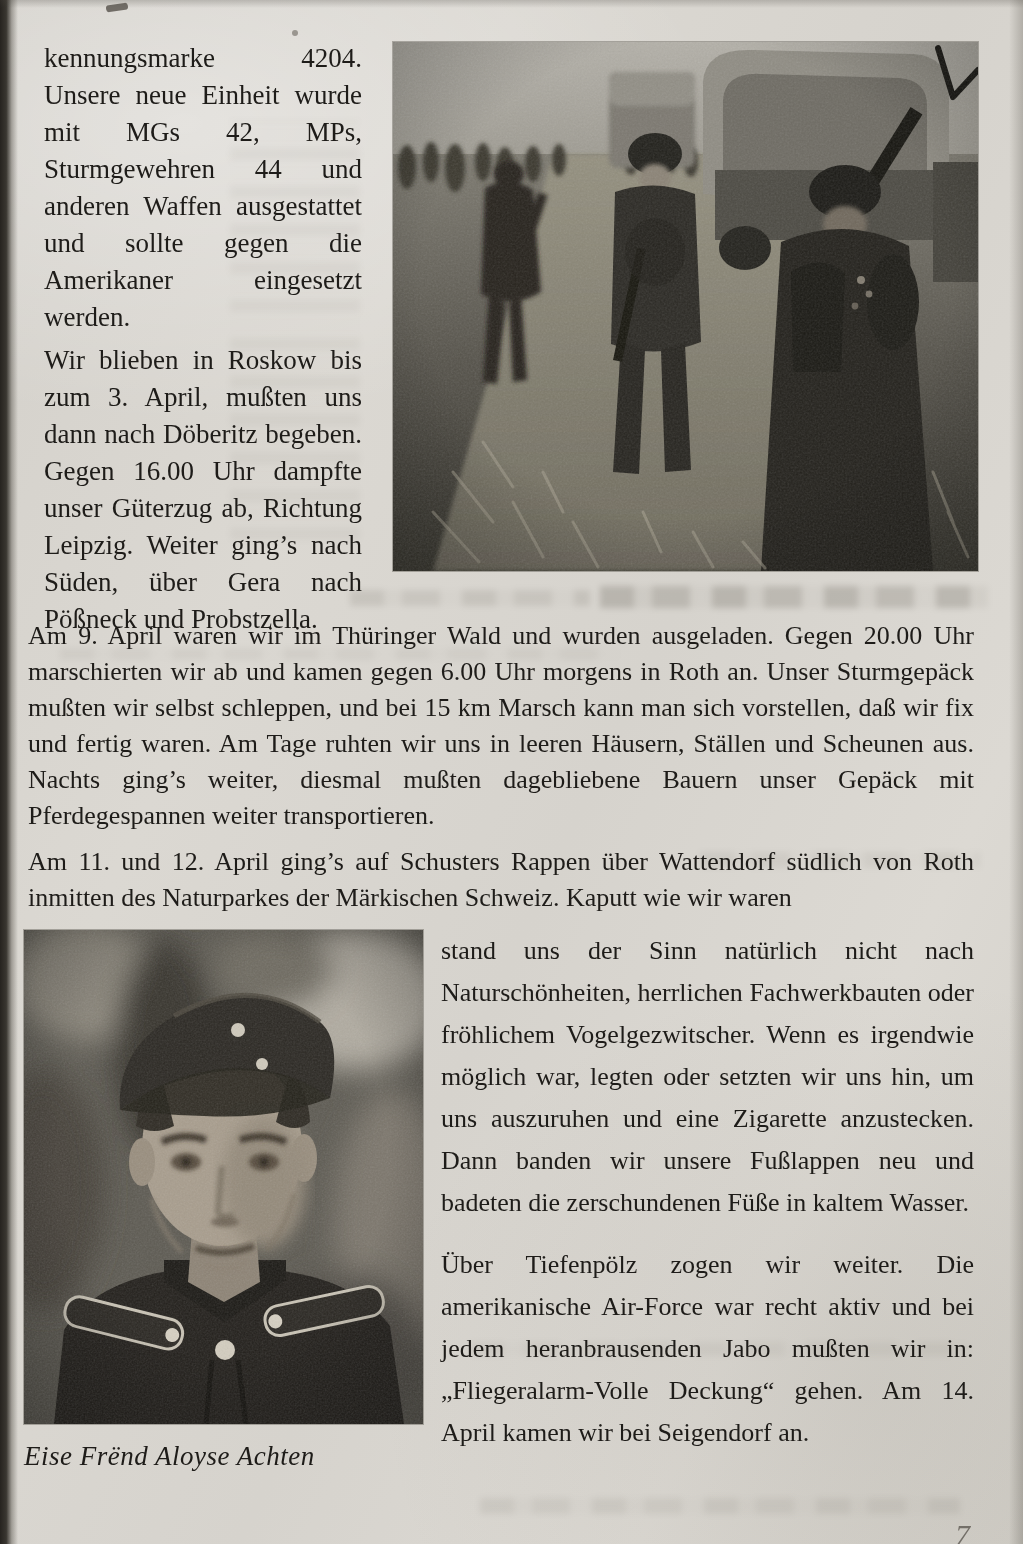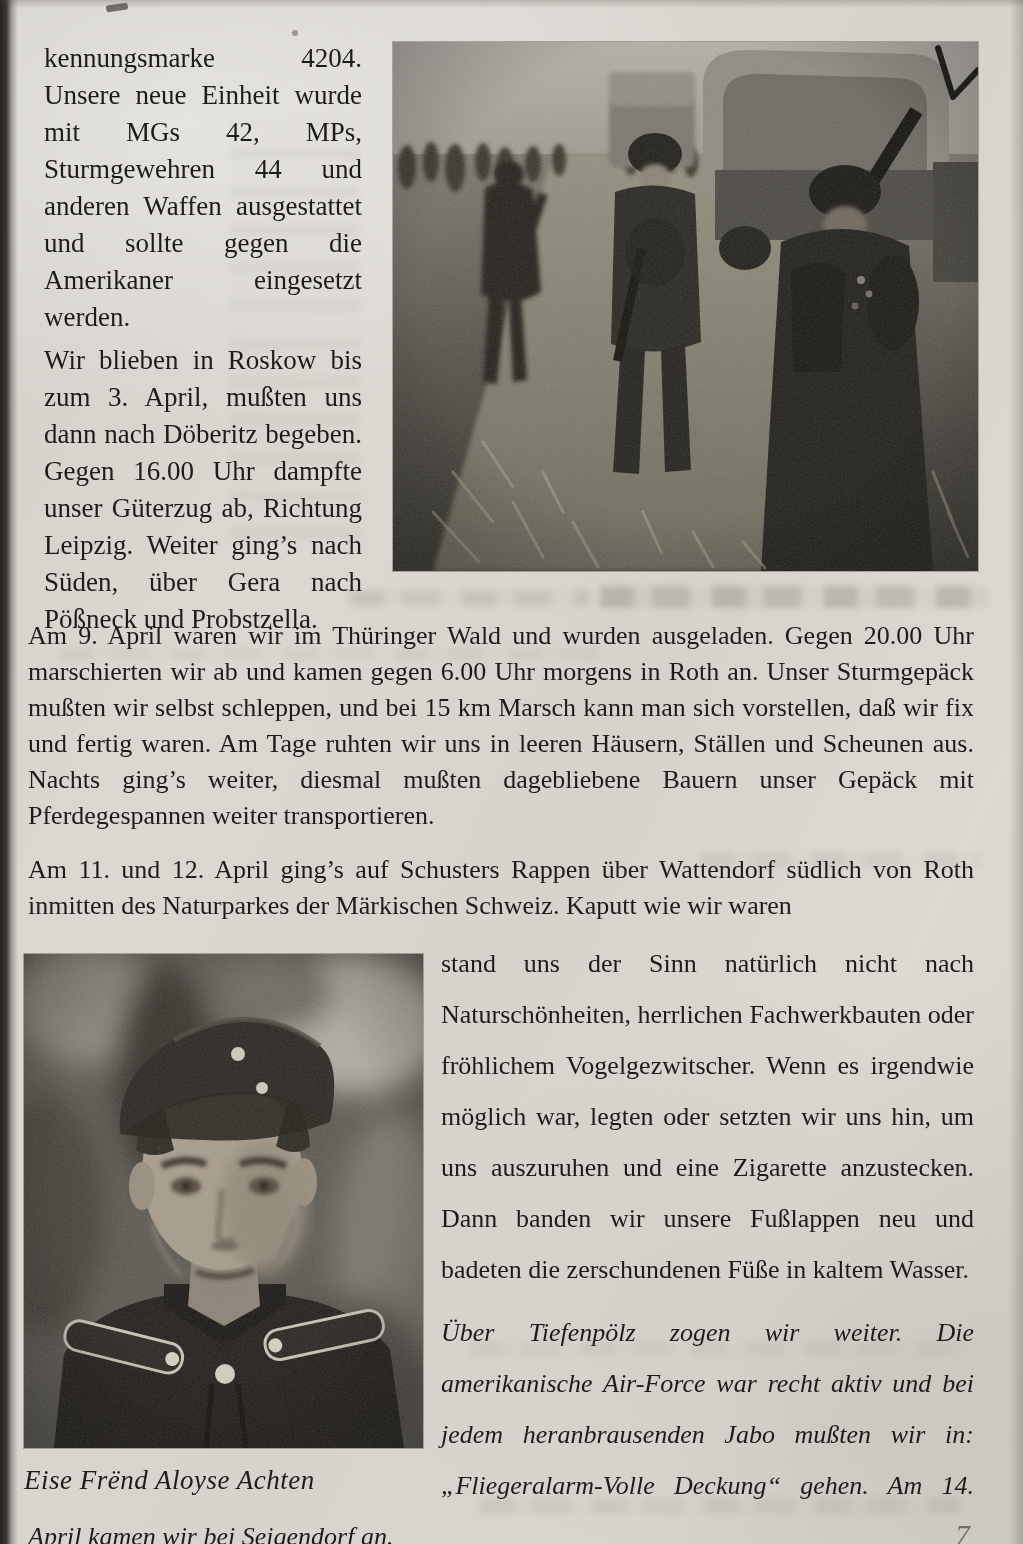--- a/index.html
+++ b/index.html
@@ -34,27 +34,27 @@
     background:repeating-linear-gradient(0deg, rgba(95,90,80,.8) 0 12px, rgba(95,90,80,.1) 12px 38px); }
   .ghost.g7 { left:60px; top:648px; width:560px; height:12px; opacity:.08; }
 
   
   p { margin:0; text-align:justify; hyphens:auto; -webkit-hyphens:auto; }
   .col-left { position:absolute; left:44px; top:40px; width:318px;
     font-size:27px; line-height:37px; }
   .col-left p + p { margin-top:6px; }
   .main { position:absolute; left:28px; top:618px; width:946px;
     font-size:26px; line-height:36px; }
-  .p4 { margin-top:18px; }
+  .p4 { margin-top:10px; }
   .wrapzone { margin-top:14px; }
-  .wrapzone p { line-height:51px; }
-  .wrapzone p + p { margin-top:12px;font-style:italic; }
+  .wrapzone p { line-height:42px; }
+  .wrapzone p + p { margin-top:20px; }
   .wrapzone::after { content:""; display:block; clear:both; }
 
-  figure.portrait { float:left; margin:16px 21px 0 -4px; width:396px; }
+  figure.portrait { float:left; margin:0 21px 0 -4px; width:396px; }
   figure.portrait svg { display:block; box-shadow:0 0 0 1px rgba(60,57,50,.35); }
   figcaption { margin-top:14px; font-style:italic; font-size:27px; letter-spacing:.5px; text-align:left; }
 
   .photo-march { position:absolute; left:393px; top:42px; width:585px; height:529px;
     box-shadow:0 0 0 1px rgba(60,57,50,.35); }
 
   .pagenum { position:absolute; left:955px; top:1518px; font-size:30px; font-style:italic; color:rgba(55,50,44,.6); }
 </style>
 </head>
 <body>

